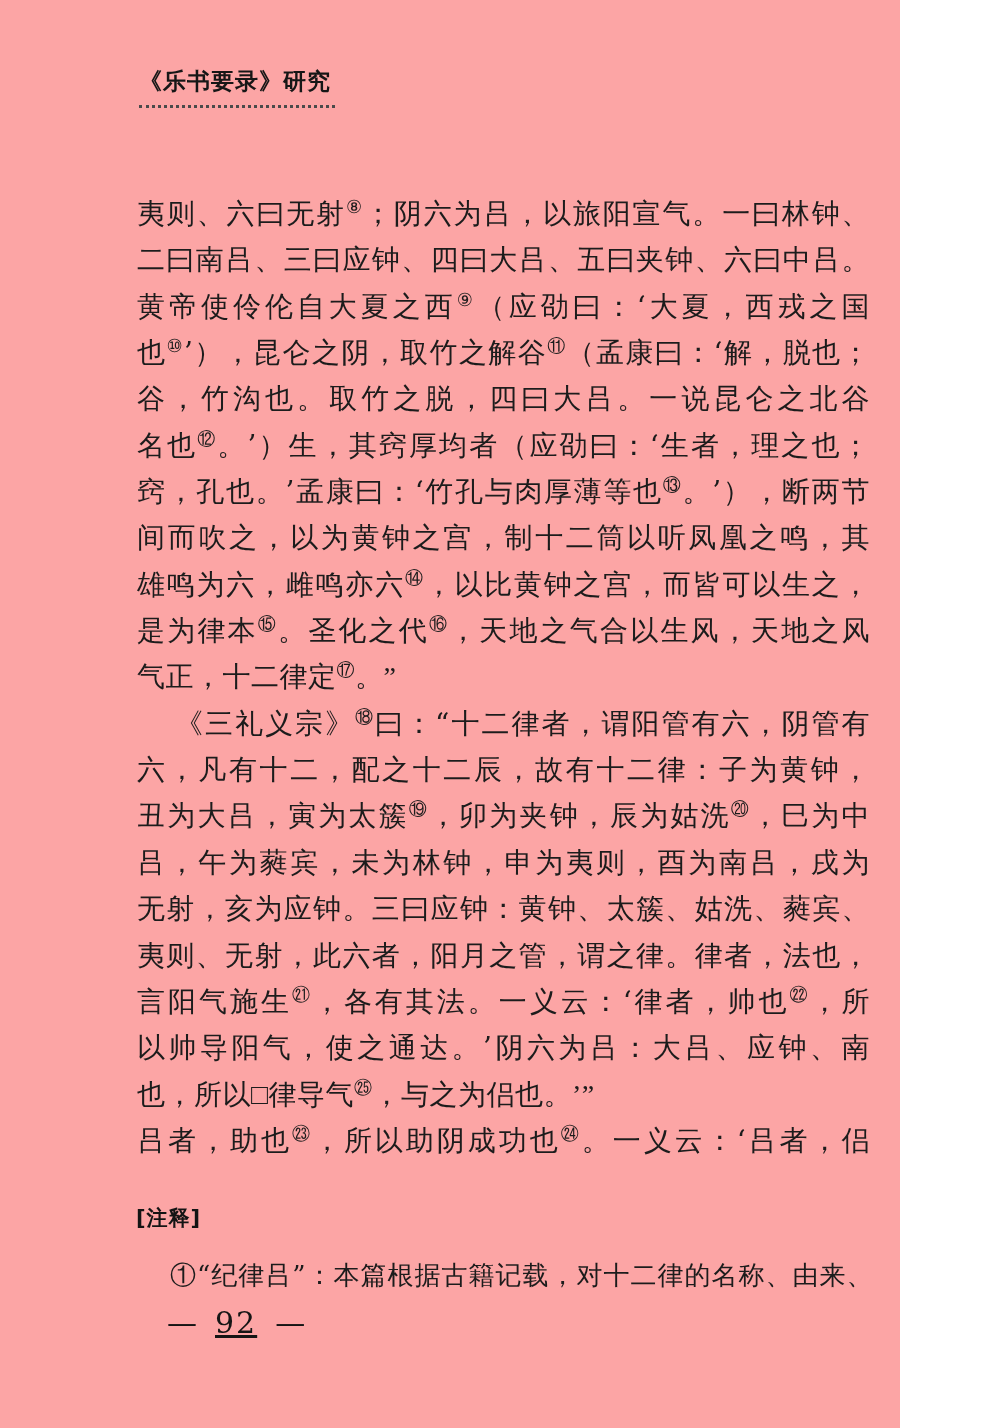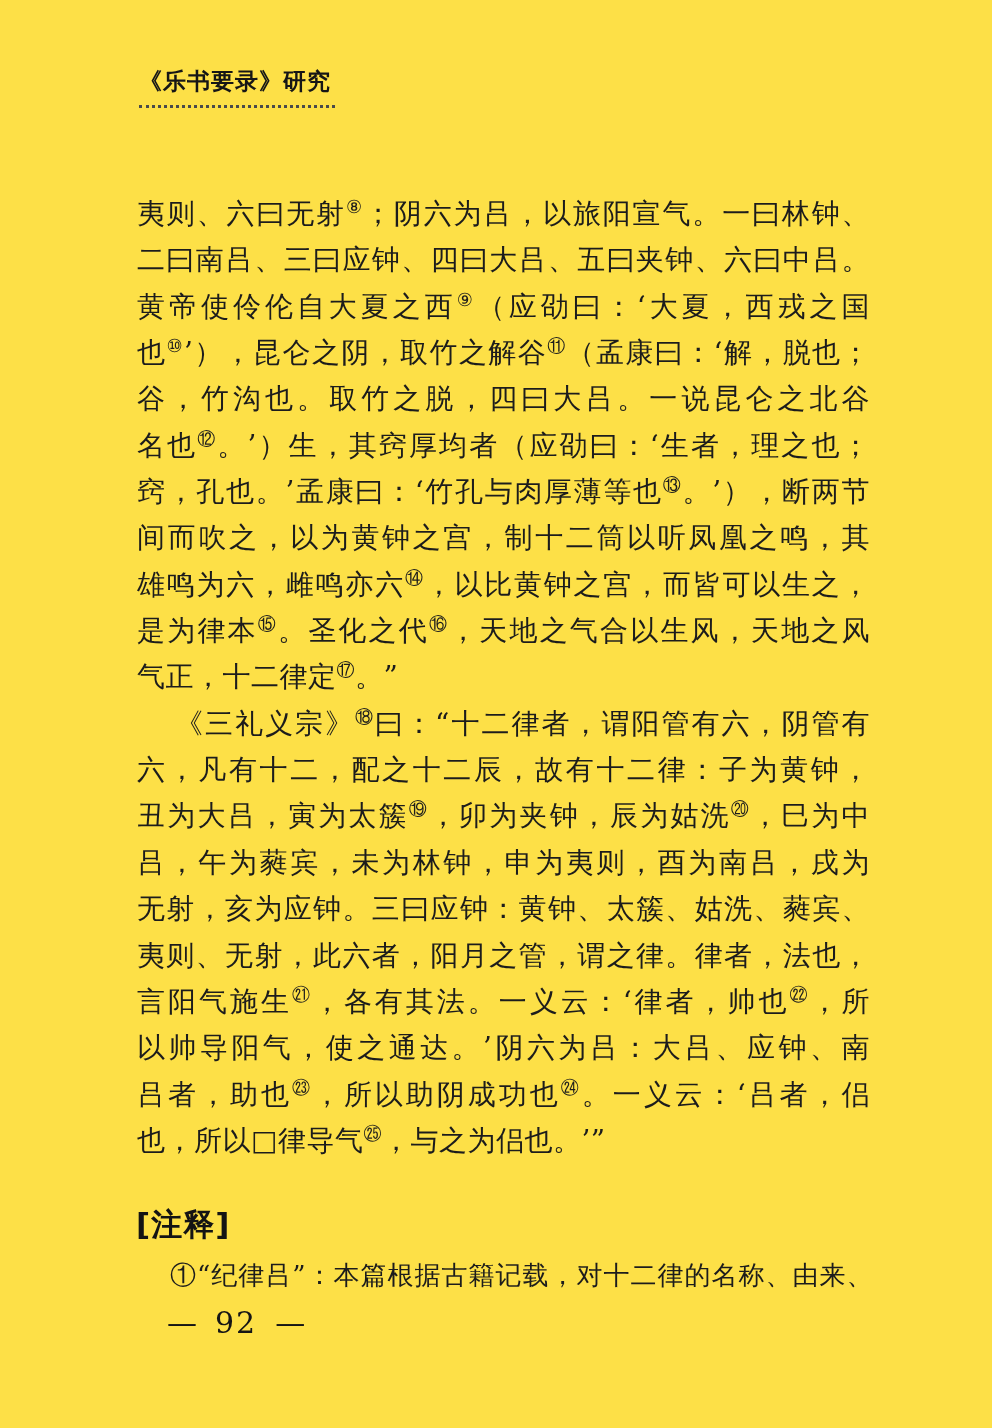--- a/index.html
+++ b/index.html
@@ -2,23 +2,23 @@
 <html><head>
 <meta charset="utf-8">
 <style>
   html, body {
     margin: 0;
     padding: 0;
     background: #ffffff;
   }
   .page {
     position: relative;
-    width: 992px;
+    width: 900px;
     height: 1428px;
-    background: #fde047;
+    background: #fca5a5;
     color: #1c1c1c;
     font-family: "DejaVu Serif", "Liberation Serif", serif;
     overflow: hidden;
   }
   
   .running-header {
     position: absolute;
     left: 139px;
     top: 66px;
     font-size: 23px;
@@ -41,35 +41,36 @@
     line-height: 46.35px;
     font-size: 28px;
     letter-spacing: 0.5px;
     text-align: justify;
     text-align-last: justify;
     color: #1c1c1c;
   }
   .line.last {
     text-align: left;
     text-align-last: left;
+    font-family: Liberation Serif, serif;
   }
   .line.indent {
     text-indent: 38px;
   }
   .line sup, .note-line sup {
     font-size: 18px;
     line-height: 0;
     vertical-align: super;
   }
   
   .notes-heading {
     position: absolute;
     left: 136px;
     top: 1204px;
-    font-size: 31px;
+    font-size: 21px;
     font-weight: 700;
     letter-spacing: 1px;
     font-family: "DejaVu Sans", "Liberation Sans", sans-serif;
     color: #141414;
   }
   .note-line {
     position: absolute;
     left: 170px;
     top: 1255px;
     width: 740px;
@@ -85,20 +86,21 @@
     left: 167px;
     top: 1305px;
     font-size: 30px;
     display: flex;
     align-items: center;
     gap: 18px;
     color: #151515;
   }
   .page-number .num {
     letter-spacing: 2px;
+    text-decoration: underline;
   }
 </style>
 </head>
 <body>
 
 <div class="page">
 
   <div class="running-header">
     <span>《乐书要录》研究</span>
   </div>
@@ -116,22 +118,22 @@
     <div class="line rich-sup">是为律本<sup>⑮</sup>。圣化之代<sup>⑯</sup>，天地之气合以生风，天地之风</div>
     <div class="line rich-sup last">气正，十二律定<sup>⑰</sup>。”</div>
     <div class="line rich-sup indent">《三礼义宗》<sup>⑱</sup>曰：“十二律者，谓阳管有六，阴管有</div>
     <div class="line rich-sup">六，凡有十二，配之十二辰，故有十二律：子为黄钟，</div>
     <div class="line rich-sup">丑为大吕，寅为太簇<sup>⑲</sup>，卯为夹钟，辰为姑洗<sup>⑳</sup>，巳为中</div>
     <div class="line rich-sup">吕，午为蕤宾，未为林钟，申为夷则，酉为南吕，戌为</div>
     <div class="line rich-sup">无射，亥为应钟。三曰应钟：黄钟、太簇、姑洗、蕤宾、</div>
     <div class="line rich-sup">夷则、无射，此六者，阳月之管，谓之律。律者，法也，</div>
     <div class="line rich-sup">言阳气施生<sup>㉑</sup>，各有其法。一义云：‘律者，帅也<sup>㉒</sup>，所</div>
     <div class="line rich-sup">以帅导阳气，使之通达。’阴六为吕：大吕、应钟、南</div>
+    <div class="line rich-sup last">也，所以□律导气<sup>㉕</sup>，与之为侣也。’”</div>
     <div class="line rich-sup">吕者，助也<sup>㉓</sup>，所以助阴成功也<sup>㉔</sup>。一义云：‘吕者，侣</div>
-    <div class="line rich-sup last">也，所以□律导气<sup>㉕</sup>，与之为侣也。’”</div>
   </div>
 
   <div class="notes-heading">[注释]</div>
 
   <div class="note-line">①“纪律吕”：本篇根据古籍记载，对十二律的名称、由来、</div>
 
   <div class="page-number">
     <span class="dash">—</span>
     <span class="num">92</span>
     <span class="dash">—</span>

